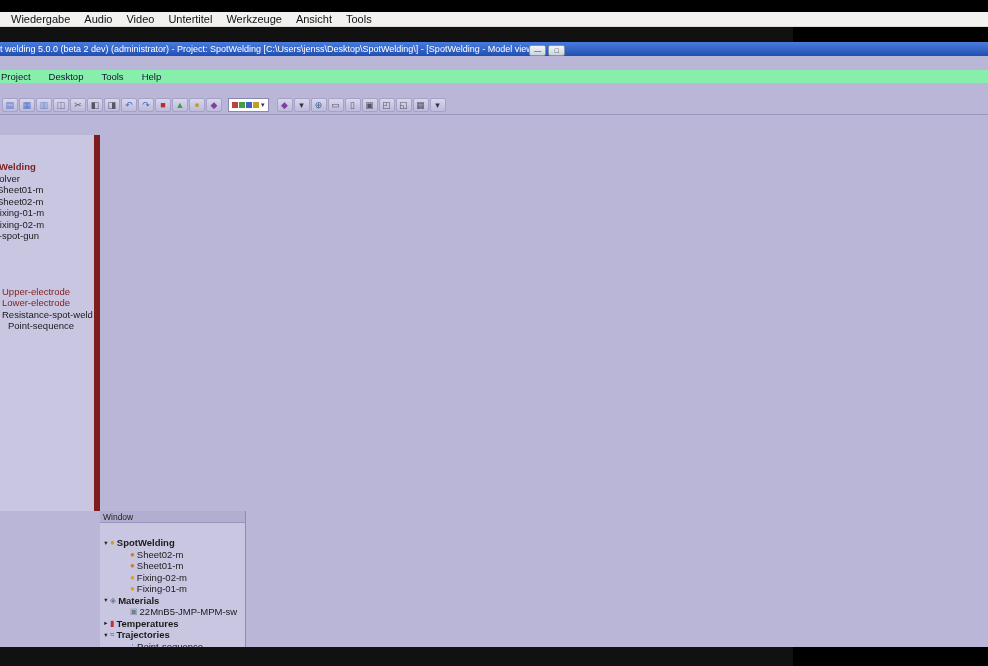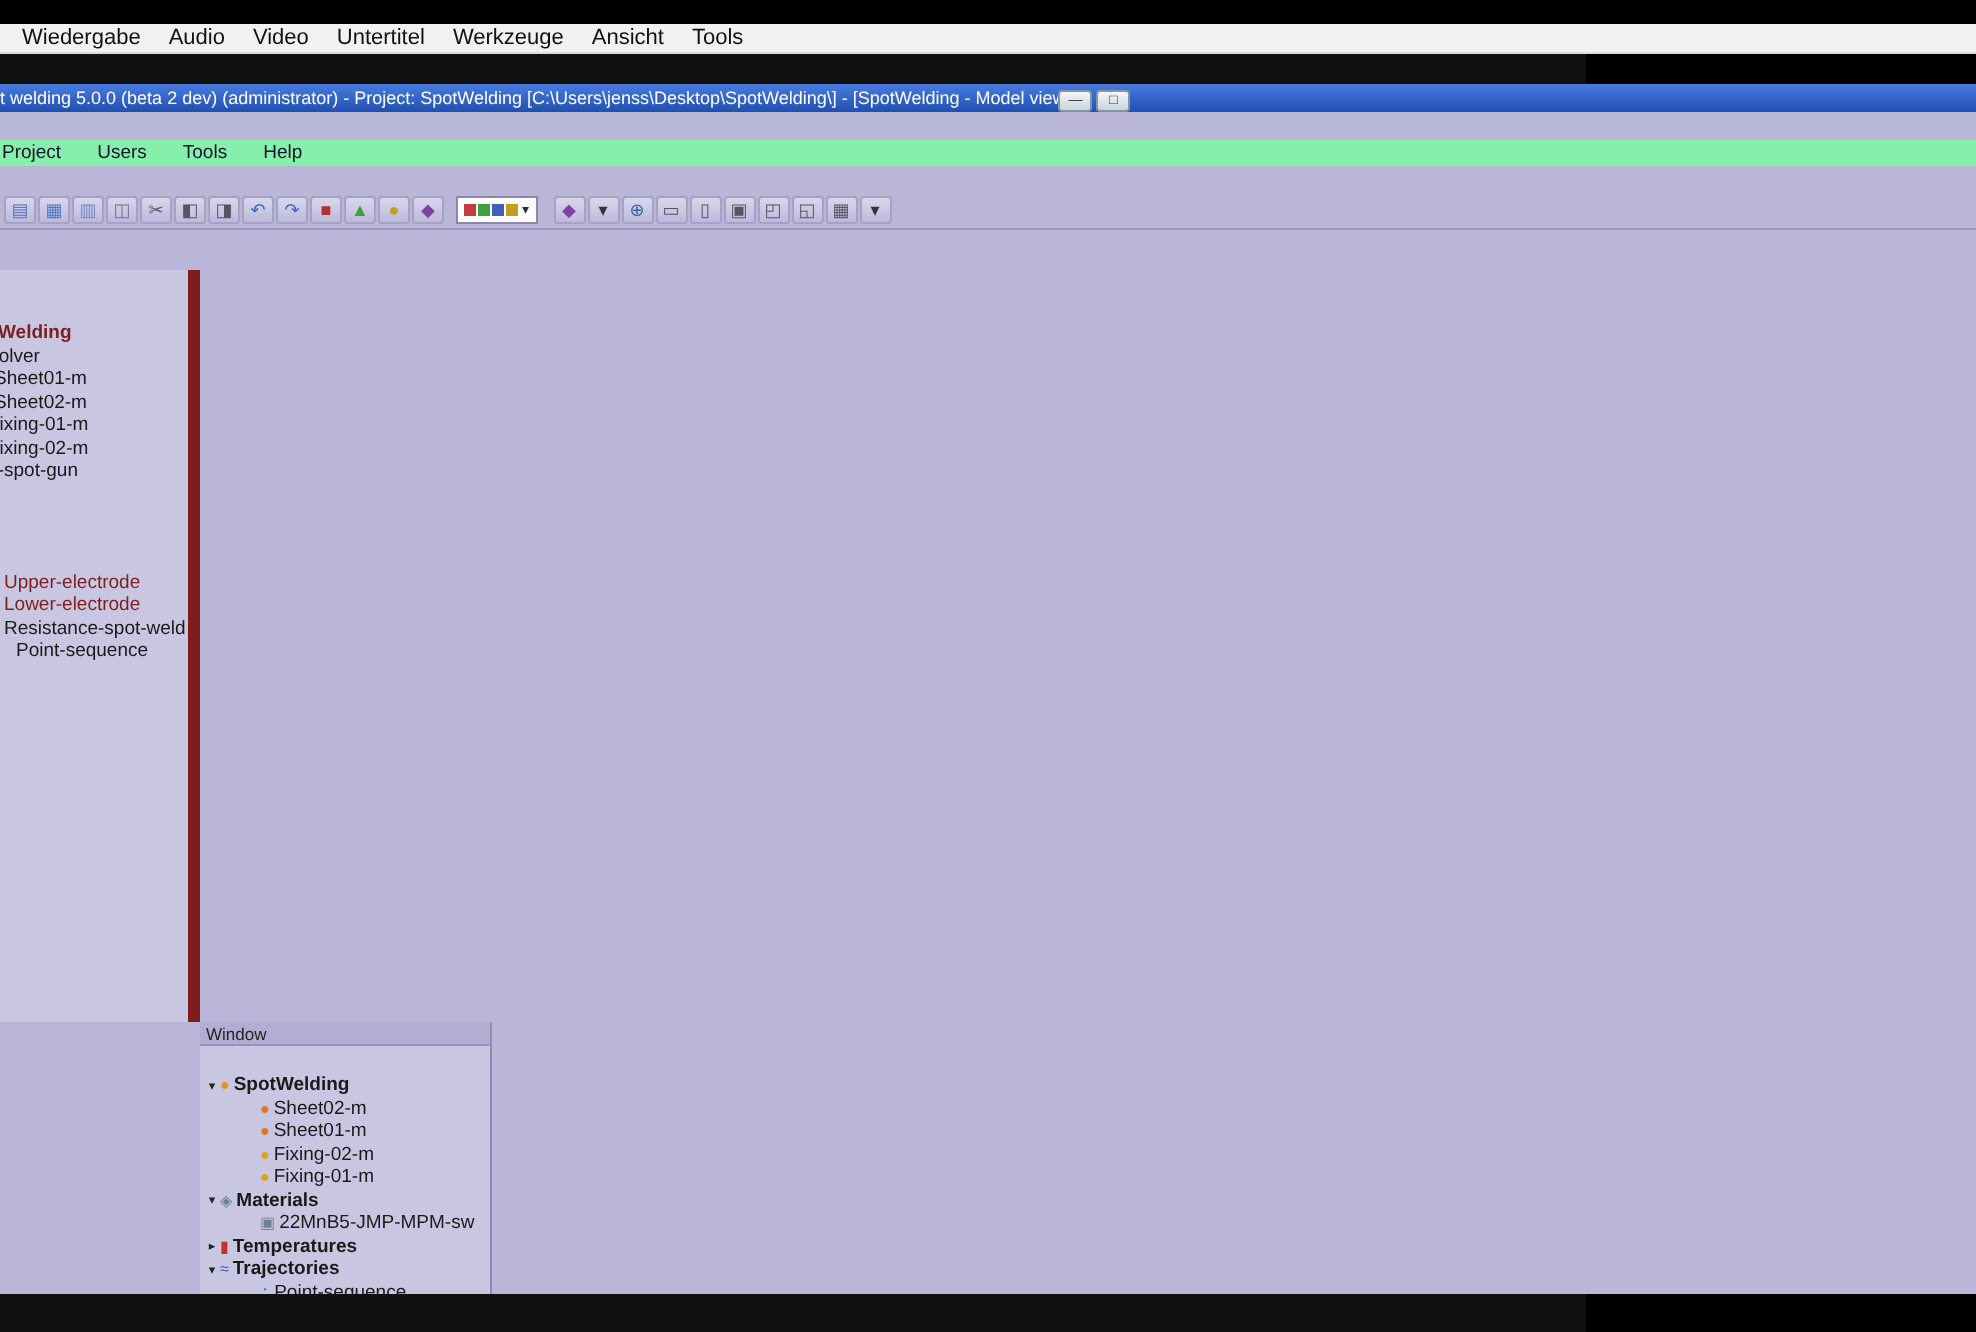--- a/index.html
+++ b/index.html
@@ -66,21 +66,21 @@
       <span class="winbtns">
         <span class="wbtn">—</span>
         <span class="wbtn">□</span>
       </span>
     </div>
 
     <div class="appmenu">
       <span class="appmenu-inner">
 
       <span class="ami">Project</span>
-          <span class="ami">Users</span>
+          <span class="ami">Desktop</span>
           <span class="ami">Tools</span>
           <span class="ami">Help</span>
         </span>
     </div>
 
     <div class="toolbar">
       <span class="tbgroup">
 
       <span class="tico" style="color: rgb(79, 116, 200);">▤</span>
           <span class="tico" style="color: rgb(79, 116, 200);">▦</span>

